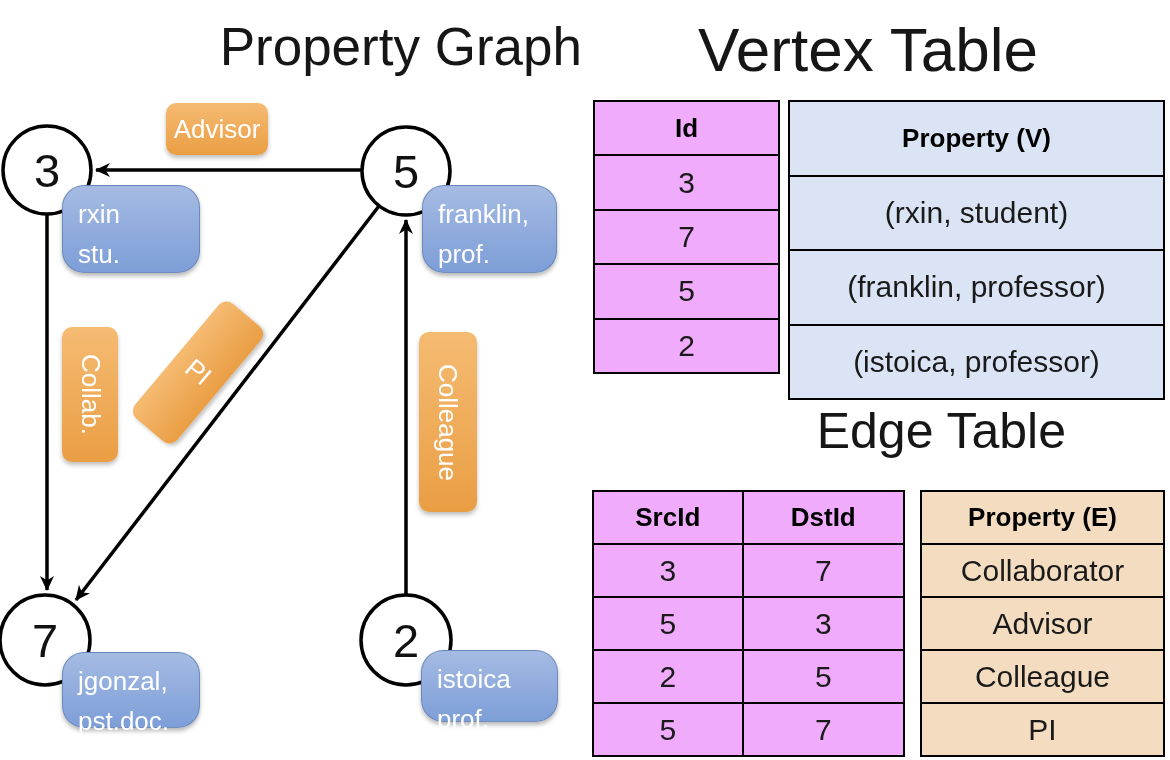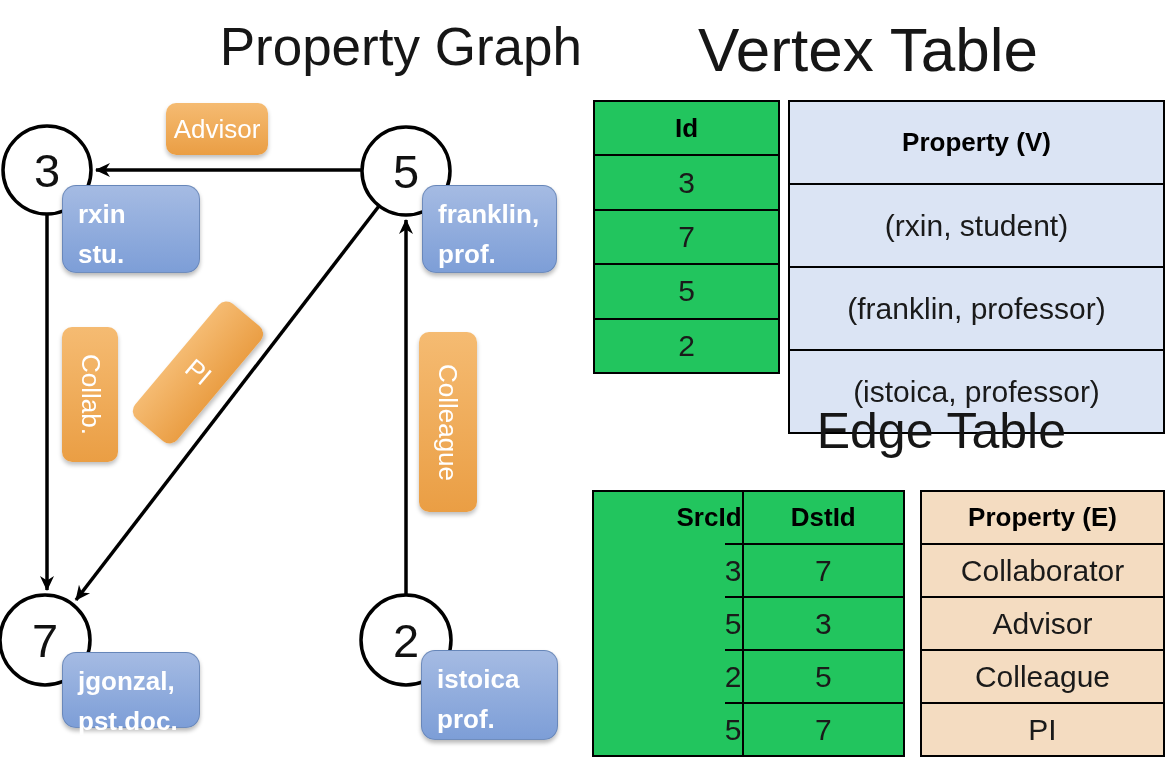--- a/index.html
+++ b/index.html
@@ -14,39 +14,39 @@
   }
   
   .node-num{
     width:92px;height:92px;display:flex;align-items:center;justify-content:center;
     font-size:47px;font-weight:300;color:#111;
   }
   
   .vbox{
     background:linear-gradient(180deg,var(--blue_top),var(--blue_bottom));
     border:1px solid rgba(95,125,175,.75);
-    border-radius:14px;
+    border-radius:22px;
     box-shadow:0 3px 4px rgba(0,0,0,.28);
-    color:#fff;font-size:26px;font-weight:700;line-height:1.54;
+    color:#fff;font-size:26px;font-weight:400;line-height:1.54;
     padding:8px 0 16px 15px;box-sizing:border-box;
   }
   .vbox div{white-space:nowrap;}
   
   .ebox{
     background:linear-gradient(180deg,var(--orange_top),var(--orange_bottom));
     border-radius:10px;
     box-shadow:0 3px 4px rgba(0,0,0,.25);
     color:#fff;font-size:26px;font-weight:300;
     display:flex;align-items:center;justify-content:center;
     box-sizing:border-box;
   }
   .rot90{transform:rotate(90deg);white-space:nowrap;}
   
   .tcol{
-    background:#22c55e;border:2.5px solid #000;box-sizing:border-box;
+    background:#f0abfc;border:2.5px solid #000;box-sizing:border-box;
     display:flex;flex-direction:column;
   }
   .tcol .cell{
     flex:1;display:flex;align-items:center;justify-content:center;
     font-size:30px;font-weight:300;color:#1a1a1a;white-space:nowrap;
   }
   .tcol .cell + .cell{border-top:2px solid #000;}
   .tcol .head{font-size:26px;font-weight:bold;color:#000;}
   .fill-v .cell{background:var(--vertex_property_fill);}
   .fill-e .cell{background:var(--edge_property_fill);text-align:center;}
@@ -91,21 +91,21 @@
     <div>stu.</div>
   </div>
   <div class="abs vbox" style="left:422px;top:185px;width:135px;height:88px;">
     <div>franklin,</div>
     <div>prof.</div>
   </div>
   <div class="abs vbox" style="left:62px;top:652px;width:138px;height:76px;">
     <div>jgonzal,</div>
     <div>pst.doc.</div>
   </div>
-  <div class="abs vbox" style="left:421px;top:650px;width:137px;height:90px;">
+  <div class="abs vbox" style="left:421px;top:650px;width:137px;height:72px;">
     <div>istoica</div>
     <div>prof.</div>
   </div>
 
   <div class="abs ebox" style="left:166px;top:103px;width:102px;height:52px;">
     <span>Advisor</span>
   </div>
   <div class="abs ebox" style="left:62px;top:327px;width:56px;height:135px;">
     <span class="rot90">Collab.</span>
   </div>
@@ -119,31 +119,31 @@
   <div class="abs title" style="left:638px;top:14px;width:400px;font-size:62px;">Vertex Table</div>
 
   <div class="abs tcol" style="left:593px;top:100px;width:187px;height:274px;">
     <div class="cell head">Id</div>
     <div class="cell">3</div>
     <div class="cell">7</div>
     <div class="cell">5</div>
     <div class="cell">2</div>
   </div>
 
-  <div class="abs tcol fill-v" style="left:788px;top:100px;width:377px;height:334px;">
+  <div class="abs tcol fill-v" style="left:788px;top:100px;width:377px;height:300px;">
     <div class="cell head">Property (V)</div>
     <div class="cell">(rxin, student)</div>
     <div class="cell">(franklin, professor)</div>
     <div class="cell">(istoica, professor)</div>
   </div>
 
   <div class="abs title" style="left:666px;top:402px;width:400px;font-size:50px;">Edge Table</div>
 
   <div class="abs tcol two-col" style="left:592px;top:490px;width:313px;height:267px;">
-    <div class="subcol" style="flex:148 0 0;align-items:flex-end;">
+    <div class="subcol" style="flex:148 0 0;">
       <div class="cell head">SrcId</div>
       <div class="cell">3</div>
       <div class="cell">5</div>
       <div class="cell">2</div>
       <div class="cell">5</div>
     </div>
     <div class="subcol" style="flex:160 0 0;">
       <div class="cell head">DstId</div>
       <div class="cell">7</div>
       <div class="cell">3</div>

